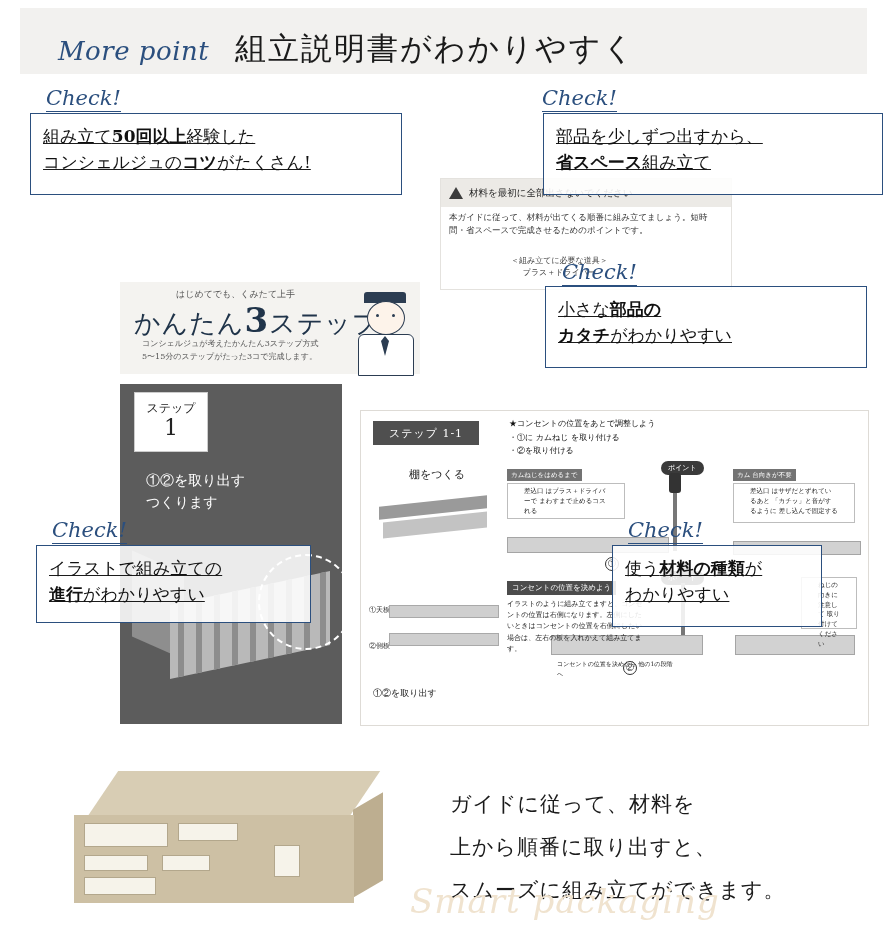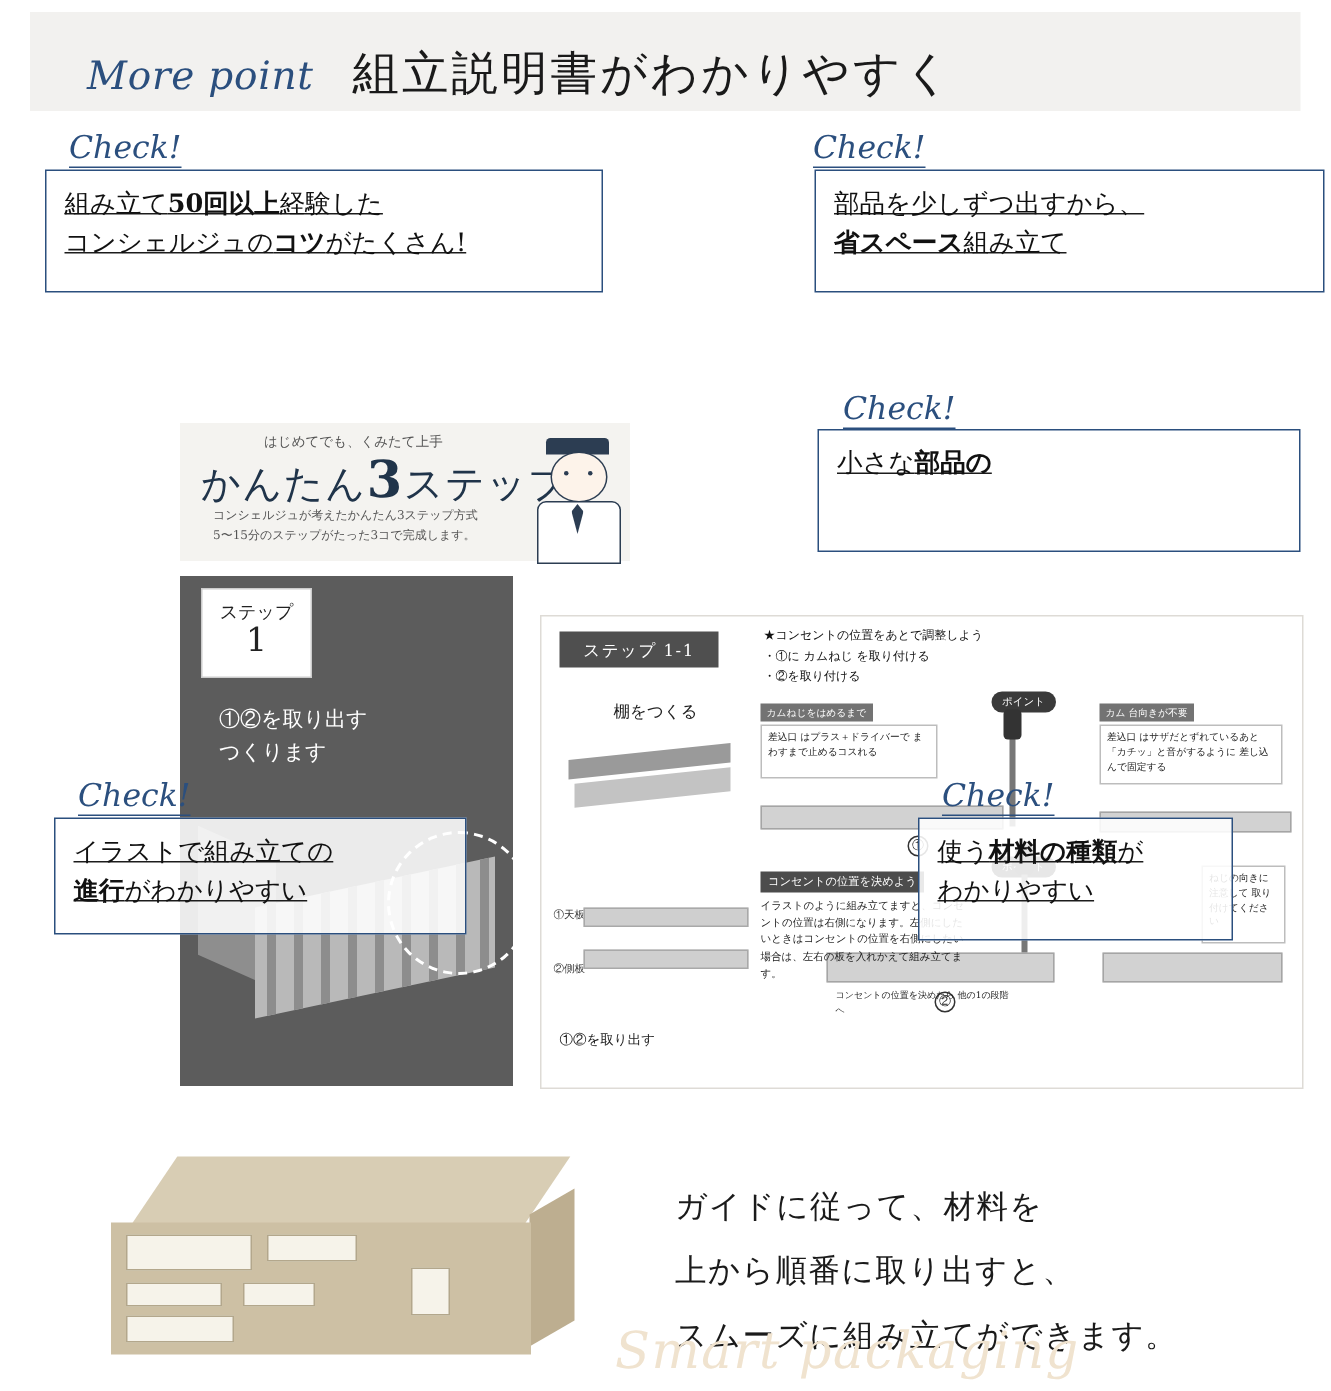--- a/index.html
+++ b/index.html
@@ -155,21 +155,21 @@
   .pr-lbl{position:absolute;left:0;font-size:7px;color:#333;font-family:"DejaVu Serif",serif;}
   .gp-bottom{position:absolute;left:12px;top:276px;font-size:9px;color:#222;font-family:"DejaVu Serif",serif;}
 
   .gp-topnote{
     position:absolute;left:148px;top:6px;width:170px;
     font-size:8px;color:#111;font-family:"DejaVu Serif",serif;line-height:1.7;
   }
   .tiny-box{
     position:absolute;border:1px solid #bdbdbd;background:#fff;
     font-size:6.5px;color:#222;font-family:"DejaVu Serif",serif;line-height:1.5;
-    padding:3px 4px;box-sizing:border-box;
+    padding:3px 16px;box-sizing:border-box;
   }
   .tiny-hd{
     position:absolute;background:#737373;color:#fff;font-size:6.5px;
     padding:1.5px 4px;font-family:"DejaVu Serif",serif;
   }
   .point-badge{
     position:absolute;background:#3a3a3a;color:#fff;font-size:7px;
     border-radius:8px;padding:2px 7px;font-family:"DejaVu Serif",serif;
   }
   .screwdriver{
@@ -243,20 +243,31 @@
   <div class="header">
     <div class="header-more">More point</div>
     <div class="header-title">組立説明書がわかりやすく</div>
   </div>
 
   <div class="guide-area">
 
     <div class="wm-guide">このページは商品説明ページです</div>
     <div class="wm-guide2">このページは商品説明ページです</div>
 
+    <div class="warn-card">
+      <div class="warn-head">
+        <div class="warn-tri"></div>
+        <div class="warn-head-txt">材料を最初に全部出さないでください</div>
+      </div>
+      <div class="warn-body">本ガイドに従って、材料が出てくる順番に組み立てましょう。短時間・省スペースで完成させるためのポイントです。</div>
+      <div class="warn-note">
+        <div>＜組み立てに必要な道具＞</div>
+        <div>プラス＋ドライバー</div>
+      </div>
+    </div>
 
     <div class="logo3">
       <div class="l1">はじめてでも、くみたて上手</div>
       <div class="l2">
         <span>かんたん</span><span class="big">3</span><span>ステップ</span>
       </div>
       <div class="l3">
         <div>コンシェルジュが考えたかんたん3ステップ方式</div>
         <div>5〜15分のステップがたった3コで完成します。</div>
       </div>
@@ -368,20 +379,21 @@
         <div><b>省スペース</b>組み立て</div>
       </div>
     </div>
 
     <div class="check-word" style="position:absolute;left:542px;top:176px;">
       <span class="u">Check!</span>
     </div>
     <div class="cbox" style="left:525px;top:202px;width:322px;height:82px;">
       <div class="cbox-txt">
         <div>小さな<b>部品の</b></div>
+        <div><b>カタチ</b>がわかりやすい</div>
       </div>
     </div>
 
     <div class="check-word" style="position:absolute;left:32px;top:434px;">
       <span class="u">Check!</span>
     </div>
     <div class="cbox" style="left:16px;top:461px;width:275px;height:78px;">
       <div class="cbox-txt">
         <div>イラストで組み立ての</div>
         <div><b>進行</b>がわかりやすい</div>

